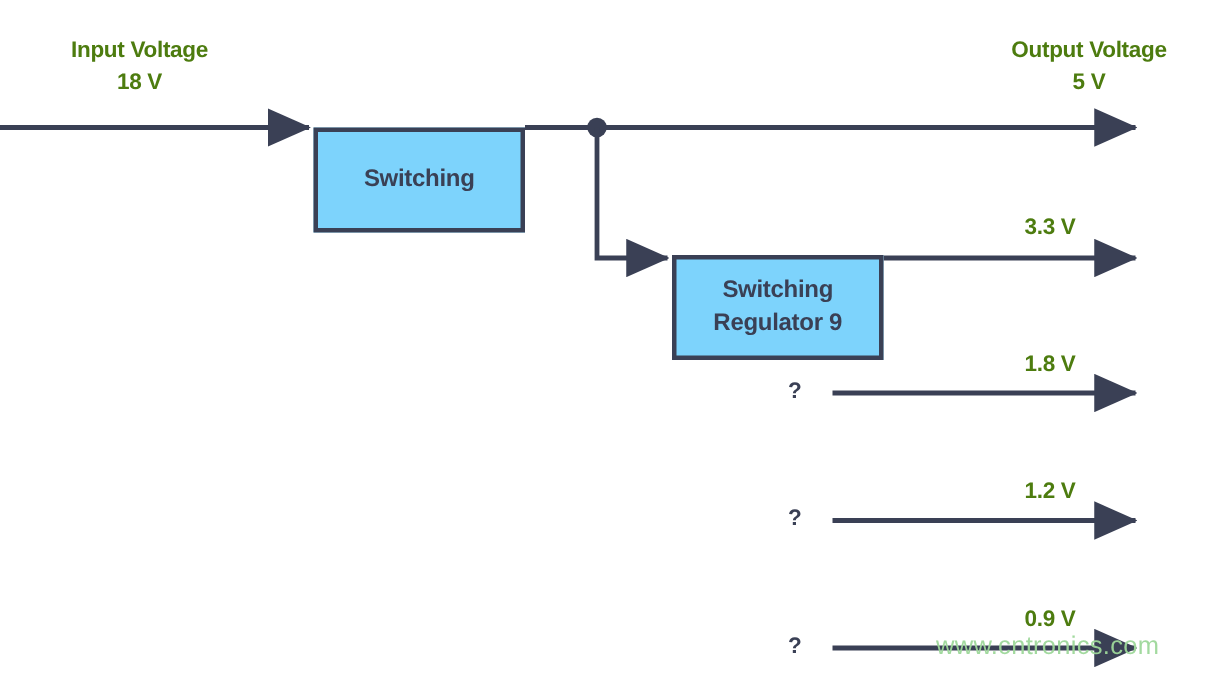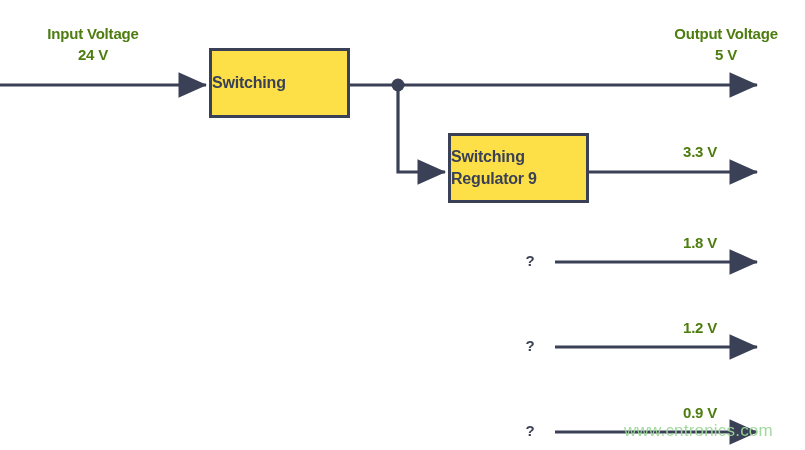--- a/index.html
+++ b/index.html
@@ -20,31 +20,32 @@
   svg.wires {
     position: absolute;
     left: 0;
     top: 0;
     width: 805px;
     height: 450px;
   }
   .block {
     position: absolute;
     box-sizing: border-box;
-    background: #fde047;
+    background: #7dd3fc;
     border: 3px solid #3a4055;
     display: flex;
     flex-direction: column;
-    align-items: flex-start;
+    align-items: center;
     justify-content: center;
     color: #3a4055;
     font-weight: bold;
     font-size: 16px;
     line-height: 1.35;
     letter-spacing: -0.2px;
+    margin-top: 37px;
   }
   #block-reg1 { left: 209px; top: 48px; width: 141px; height: 70px; }
   #block-reg2 { left: 448px; top: 133px; width: 141px; height: 70px; }
 
   .label {
     position: absolute;
     color: #4d7c0f;
     font-weight: bold;
     font-size: 15px;
     line-height: 1.42;
@@ -118,21 +119,21 @@
     <span>Switching</span>
   </div>
 
   <div class="block" id="block-reg2">
     <span>Switching</span>
     <span>Regulator 9</span>
   </div>
 
   <div class="label two-line" id="label-input">
     <div>Input Voltage</div>
-    <div>24 V</div>
+    <div>18 V</div>
   </div>
 
   <div class="label two-line" id="label-output">
     <div>Output Voltage</div>
     <div>5 V</div>
   </div>
 
   <div class="label" id="label-33">3.3 V</div>
   <div class="label" id="label-18">1.8 V</div>
   <div class="label" id="label-12">1.2 V</div>

